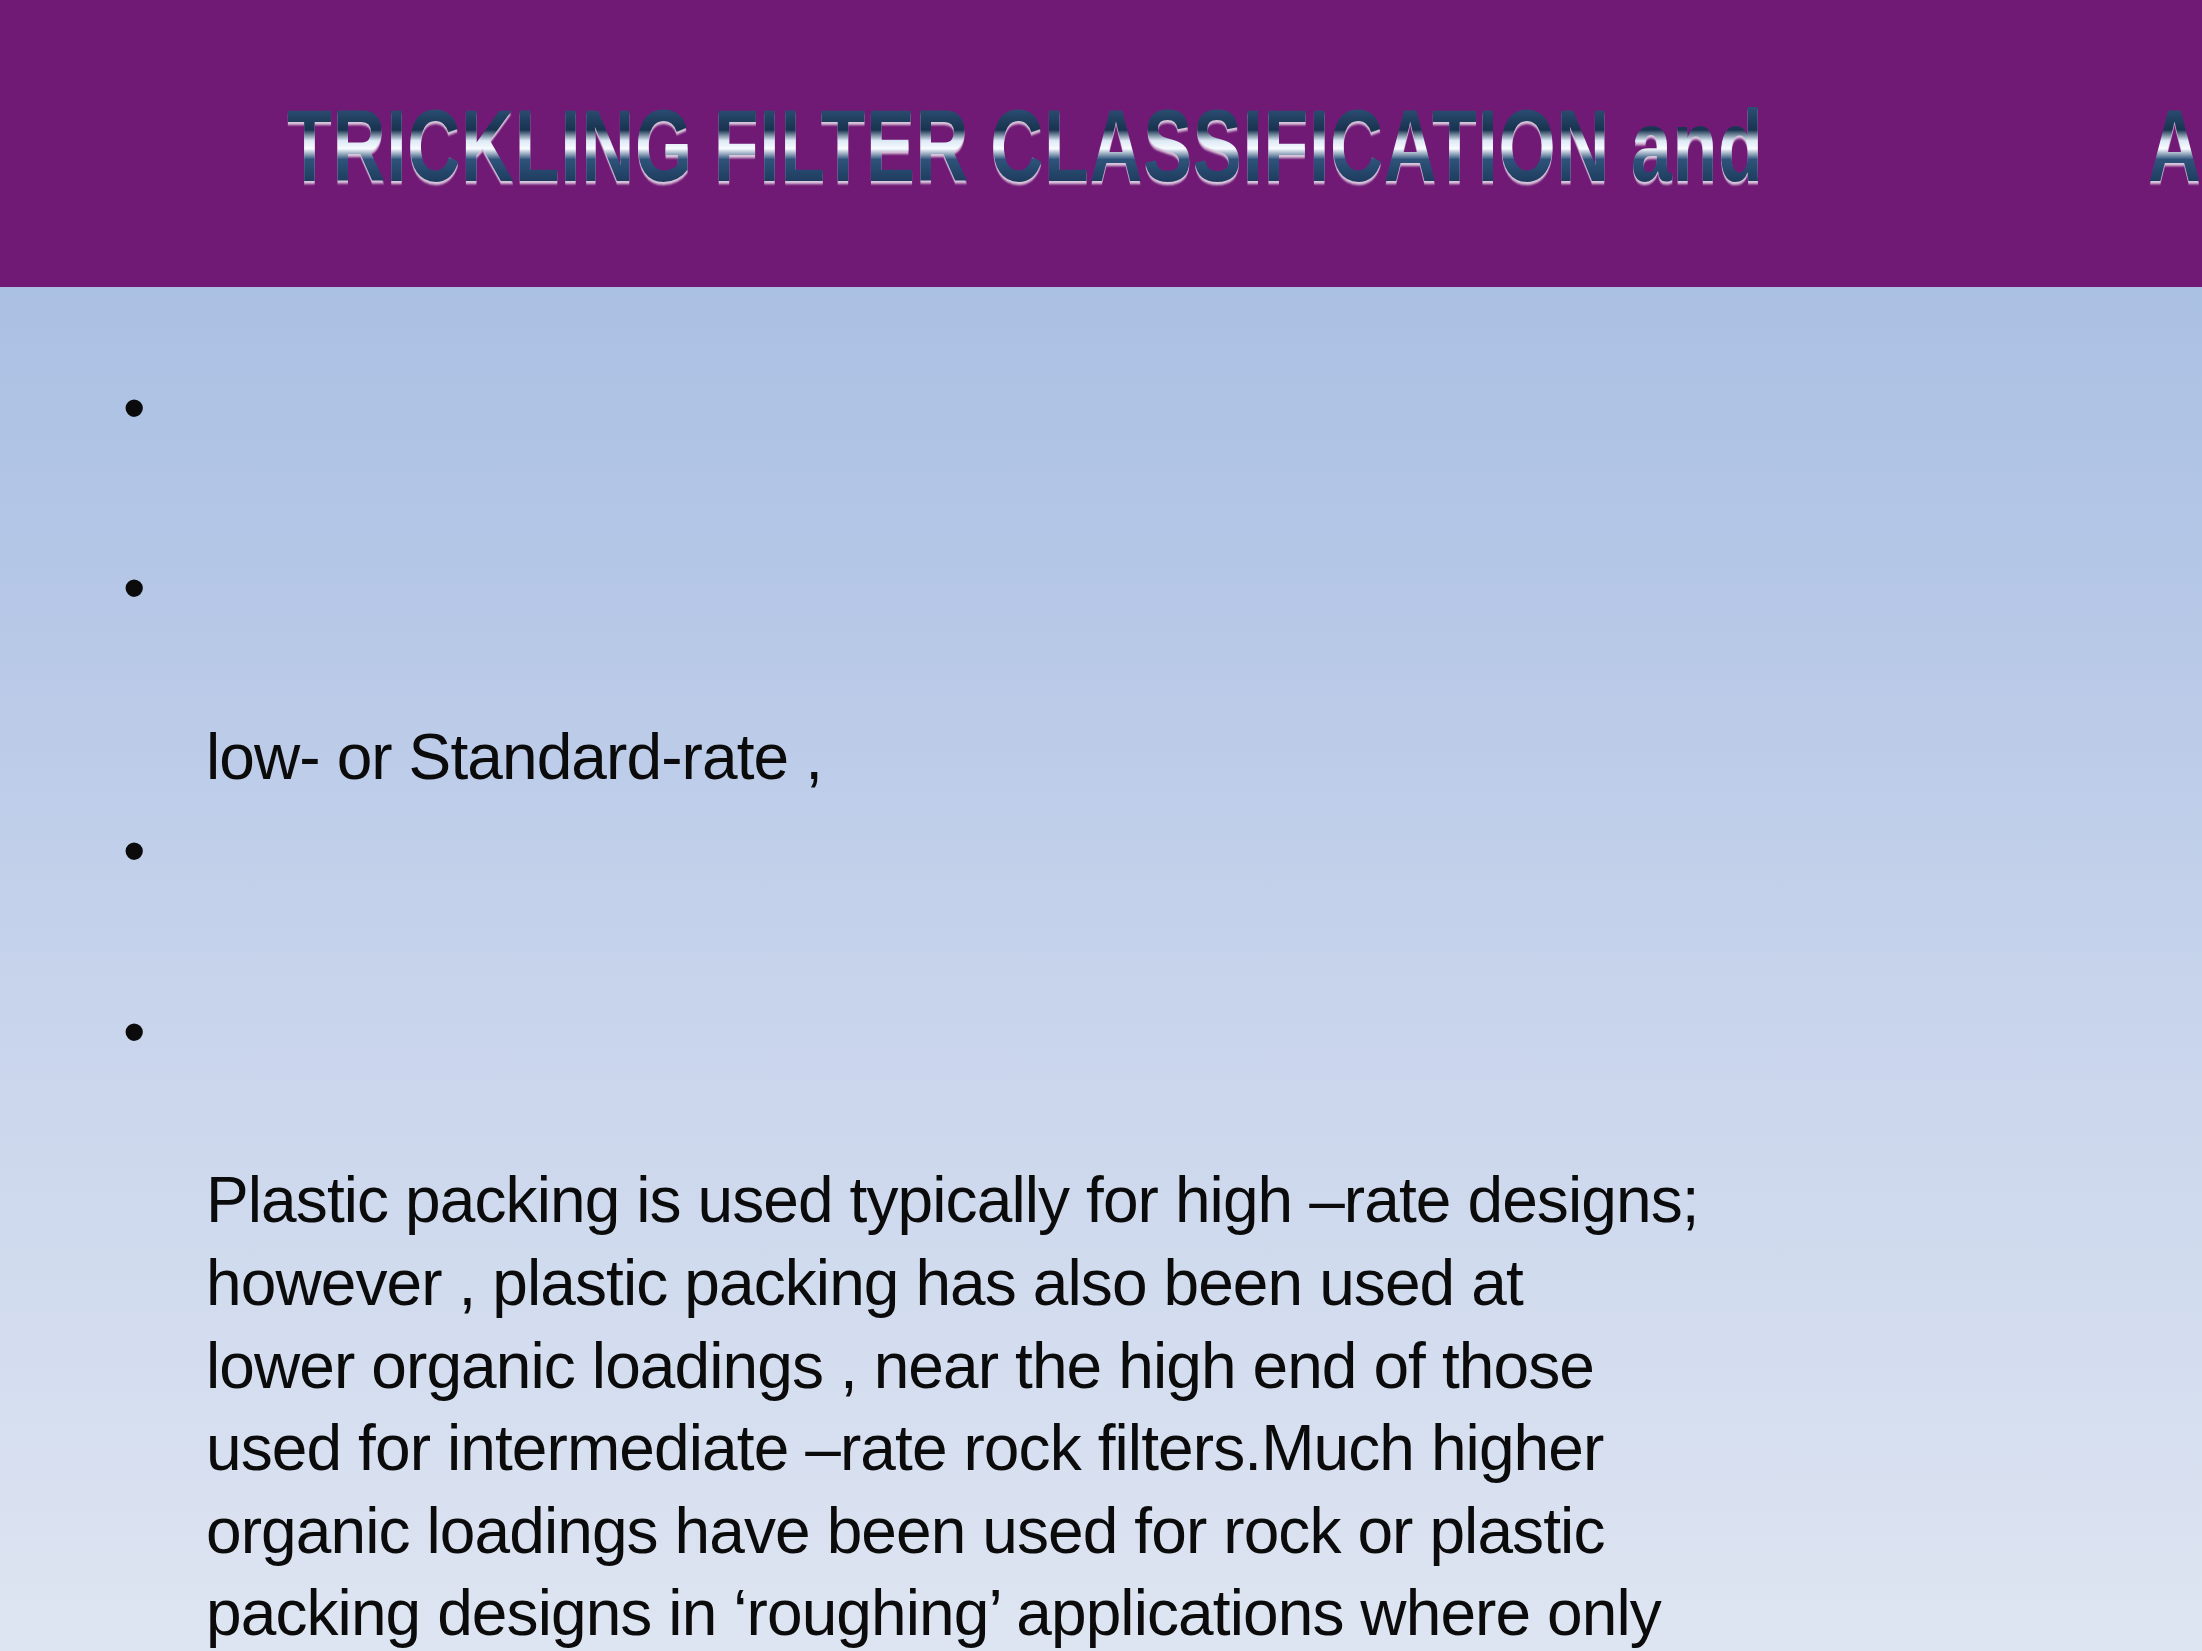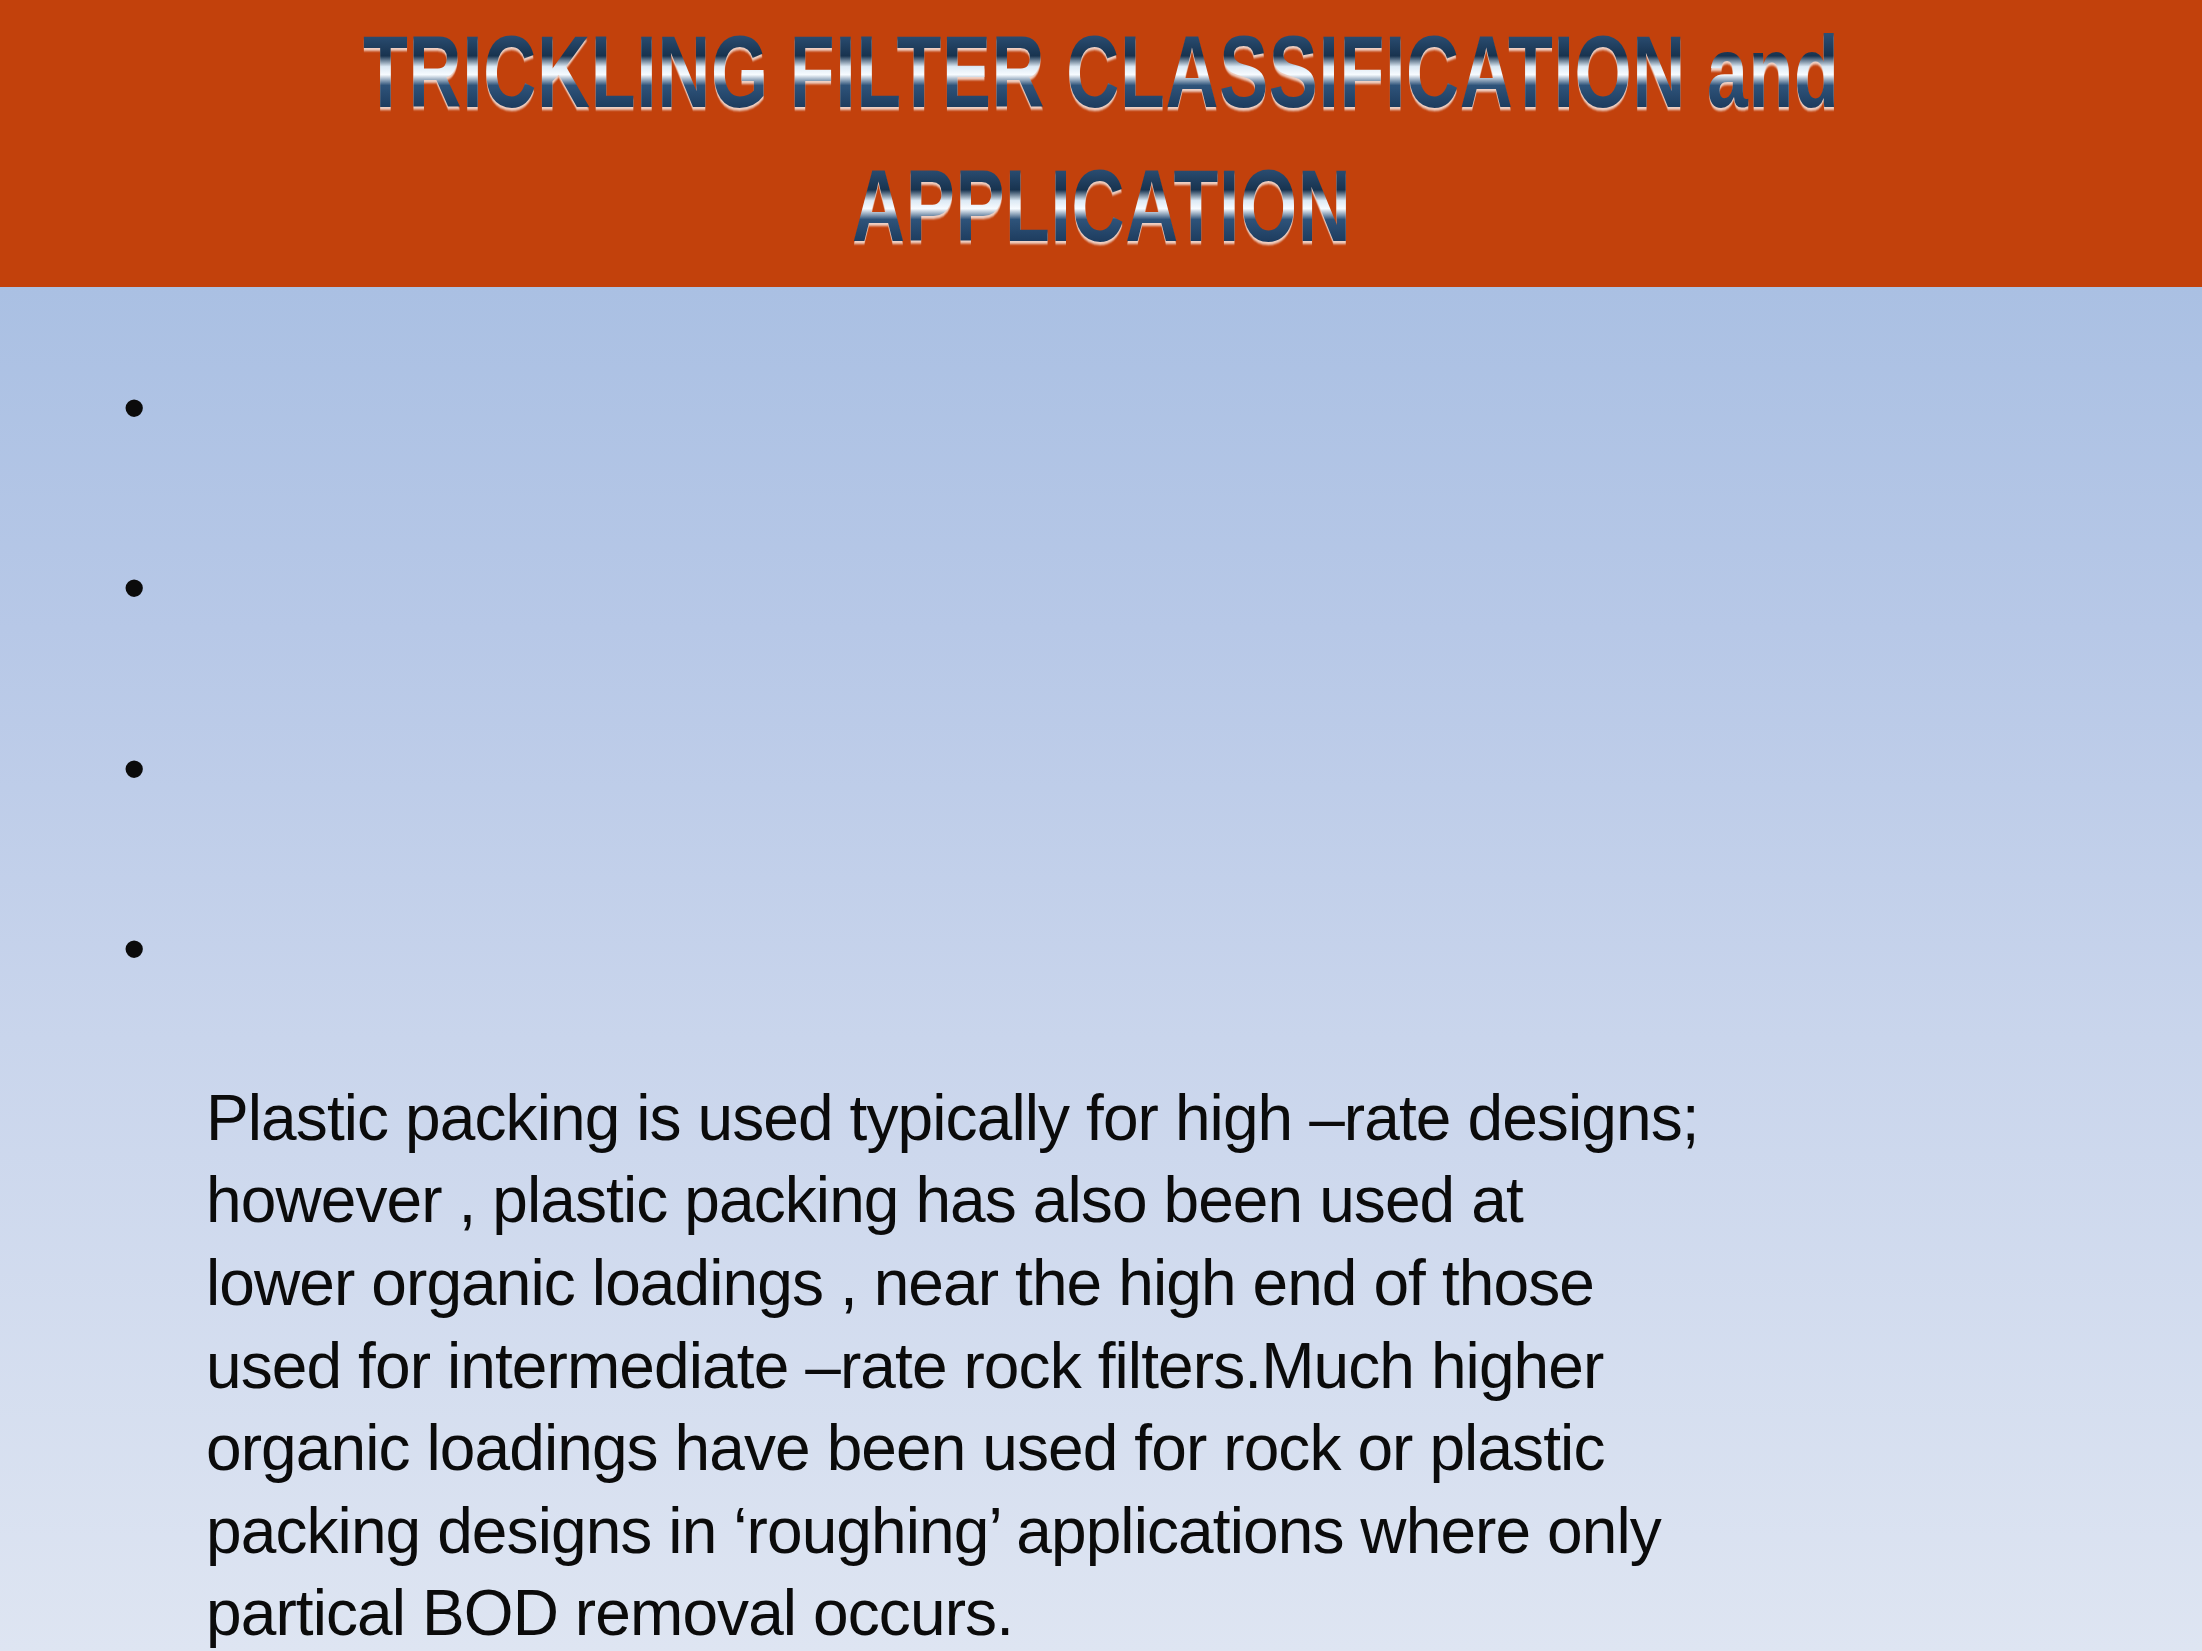--- a/index.html
+++ b/index.html
@@ -12,23 +12,23 @@
     width: 2203px;
     height: 1652px;
     overflow: hidden;
     font-family: "Liberation Sans", sans-serif;
   }
   
   .title-bar {
     box-sizing: border-box;
     height: 287px;
     width: 100%;
-    background: #c2410c;
+    background: #701a75;
     display: flex;
-    flex-direction: column;
+    flex-direction: row;
     align-items: center;
     justify-content: flex-start;
     padding-top: 5.2px;
   }
   .title-line {
     display: inline-block;
     white-space: nowrap;
     font-weight: 700;
     font-size: 102px;
     line-height: 134px;
@@ -97,20 +97,21 @@
 
   <main class="slide-body">
     <ul class="bullets">
 
       <li class="bullet-item">
         <span class="bullet-marker">•</span>
       </li>
 
       <li class="bullet-item">
         <span class="bullet-marker">•</span>
+        <span>low- or Standard-rate ,</span>
       </li>
 
       <li class="bullet-item">
         <span class="bullet-marker">•</span>
       </li>
 
       <li class="bullet-item">
         <span class="bullet-marker">•</span>
         <span>Plastic packing is used typically for high –rate designs;
 however , plastic  packing  has also  been used  at

